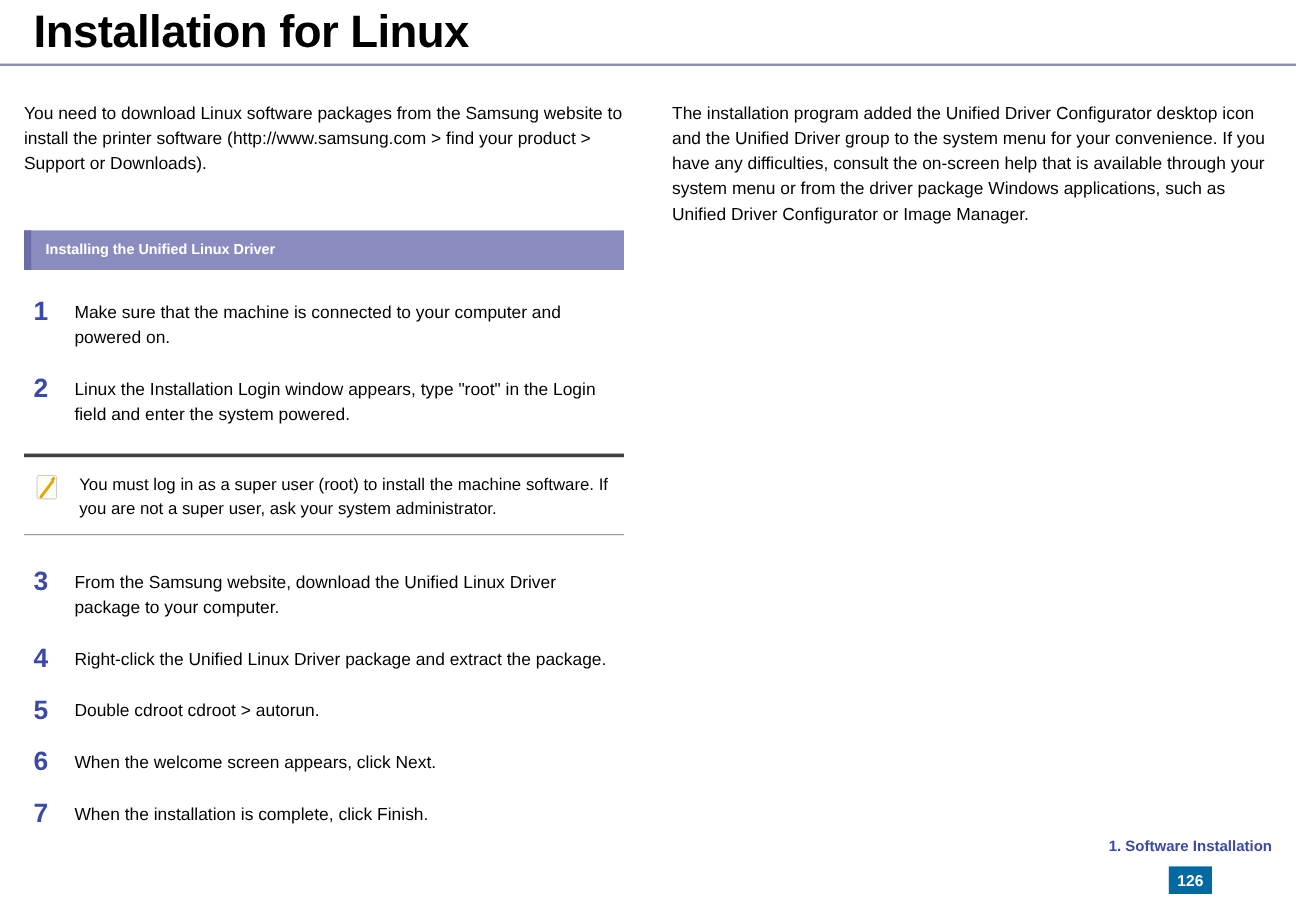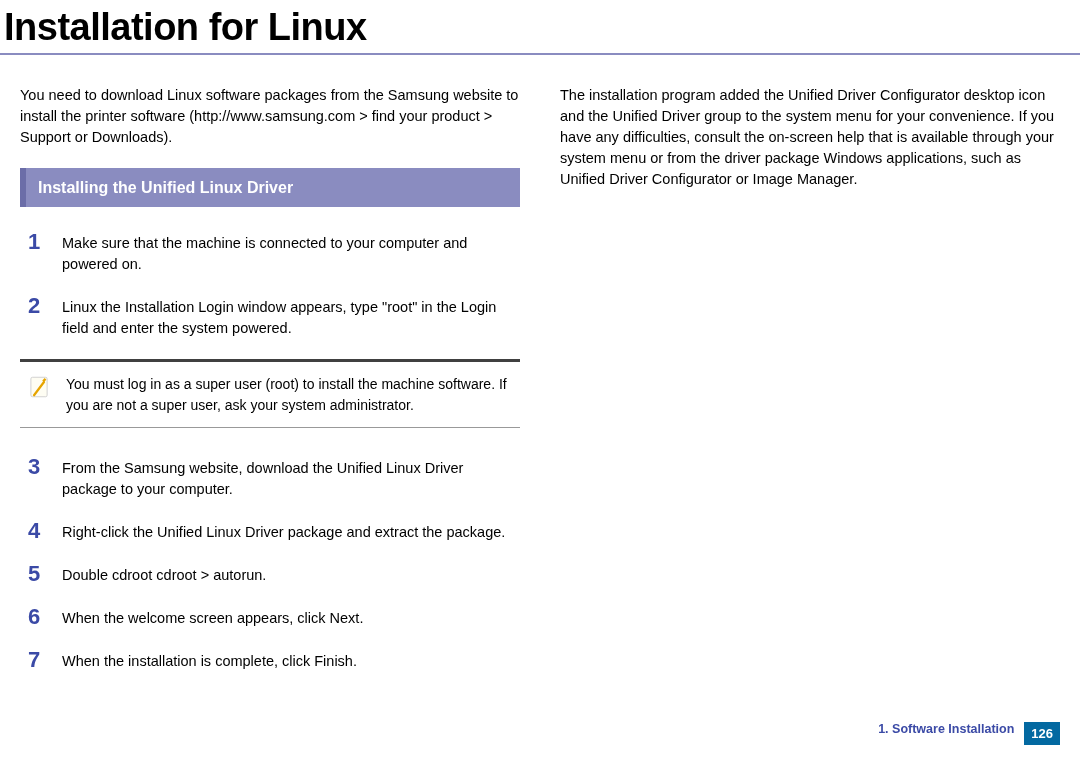--- a/index.html
+++ b/index.html
@@ -8,42 +8,42 @@
     color: #000;
     width: 1080px;
     height: 763px;
     position: relative;
     background: #fff;
     overflow: hidden;
   }
   .page-title {
     font-size: 38px;
     font-weight: bold;
-    padding: 6px 0 4px 4px;
+    padding: 6px 0 4px 28px;
     border-bottom: 2px solid #8a8cc0;
     letter-spacing: -0.5px;
   }
   .content {
     display: flex;
     padding: 30px 20px 0 20px;
     gap: 40px;
   }
   .col {
     flex: 1;
     font-size: 14.5px;
     line-height: 1.45;
   }
   .intro-para {
-    margin-bottom: 20px;
+    margin-bottom: 44px;
   }
   .section-bar {
     background: #8a8cc0;
     color: #fff;
     font-weight: bold;
-    font-size: 16px;
+    font-size: 12px;
     padding: 8px 12px;
     margin-bottom: 24px;
     border-left: 6px solid #6b6da8;
   }
   .step {
     display: flex;
     gap: 18px;
     margin-bottom: 20px;
     padding-left: 8px;
   }
@@ -75,23 +75,24 @@
   }
   .note-text {
     font-size: 14px;
     line-height: 1.45;
   }
   .footer {
     position: absolute;
     bottom: 18px;
     right: 20px;
     display: flex;
-    align-items: flex-start;
+    align-items: center;
     gap: 10px;
     font-size: 12.5px;
+    flex-direction: column;
   }
   .footer-label {
     color: #3b4aa6;
     font-weight: bold;
   }
   .page-num {
     background: #0369a1;
     color: #fff;
     font-weight: bold;
     padding: 4px 7px;

